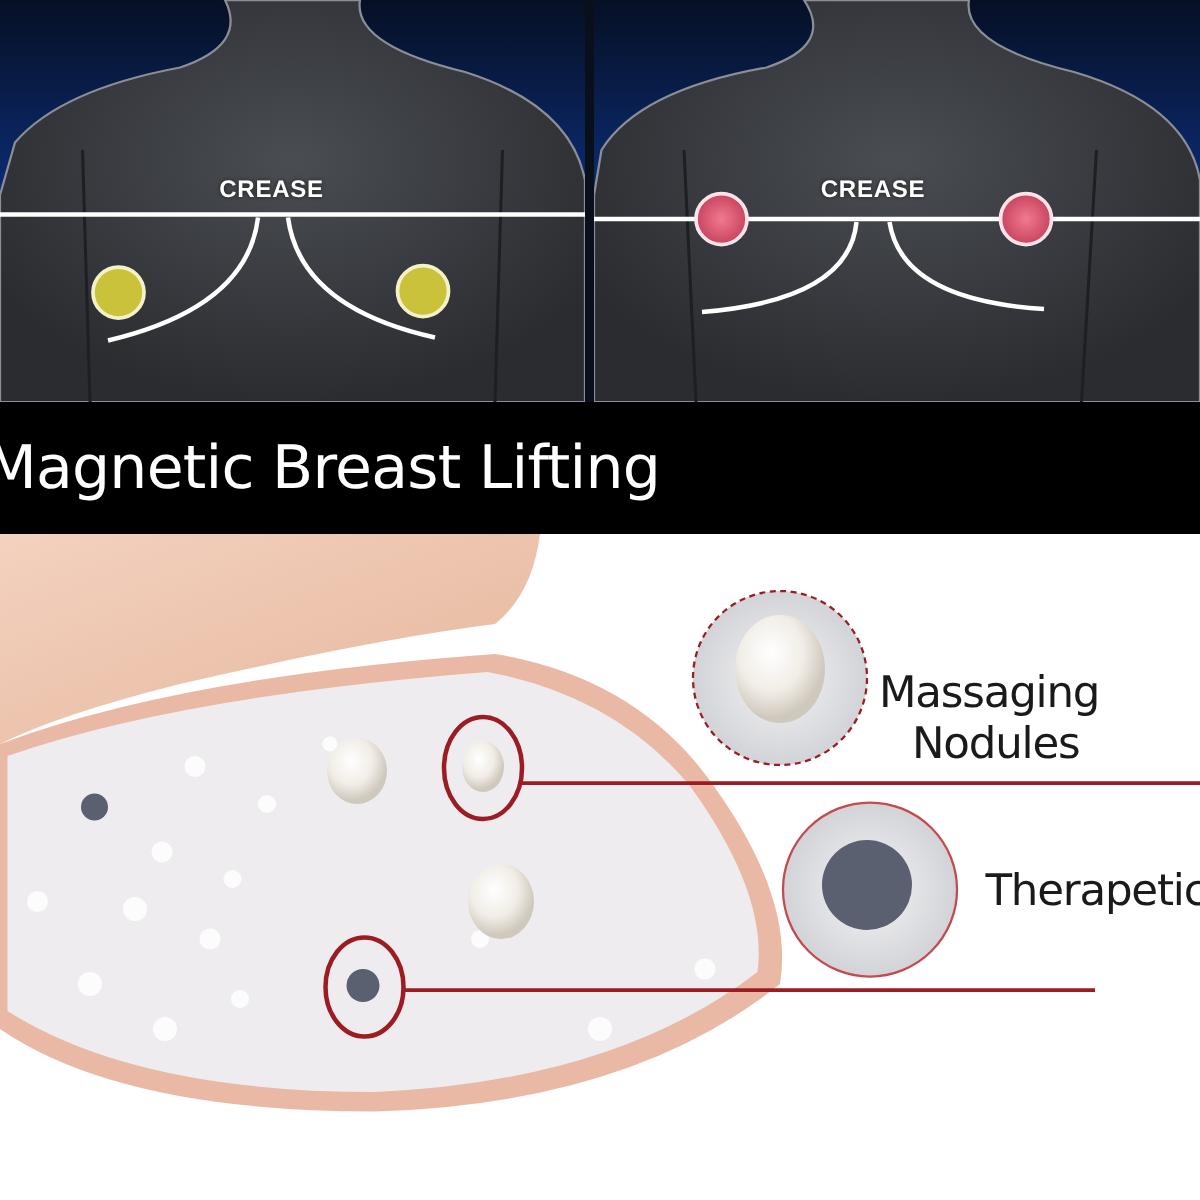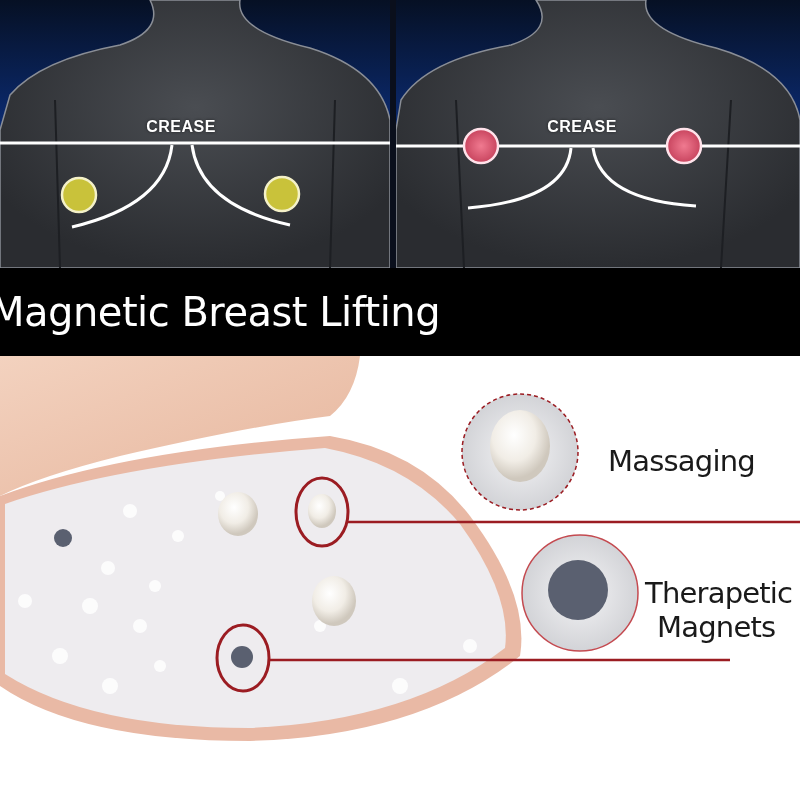--- a/index.html
+++ b/index.html
@@ -155,18 +155,18 @@
 
     <circle cx="520" cy="96" r="58" fill="url(#zoomBg)" stroke="#9b1c22" stroke-width="1.5" stroke-dasharray="4 3"></circle>
     <ellipse cx="520" cy="90" rx="30" ry="36" fill="url(#pearl)"></ellipse>
 
     <circle cx="580" cy="237" r="58" fill="url(#zoomBg)" stroke="#c44a50" stroke-width="1.5"></circle>
     <circle cx="578" cy="234" r="30" fill="#5a6070"></circle>
   </svg>
 
   <div class="callout-label nodules">
     <span>Massaging</span>
+    <span>Nodules</span>
   </div>
   <div class="callout-label magnets">
     <span>Therapetic</span>
-    <span>Magnets</span>
   </div>
 </div>
 
 </body></html>

